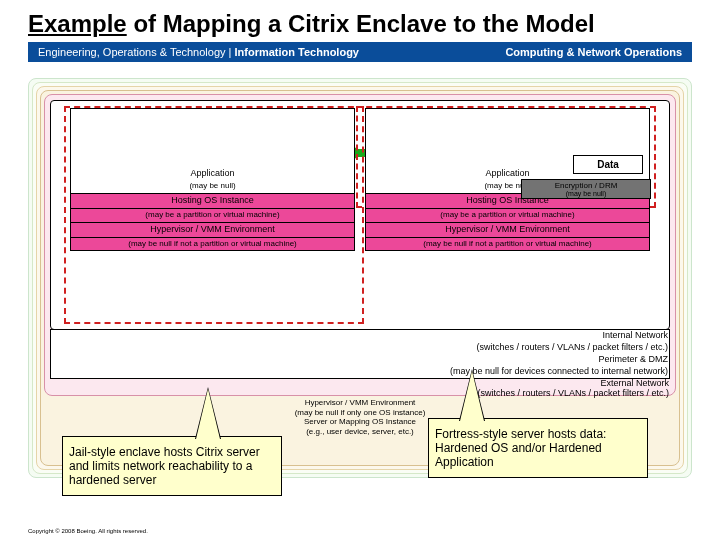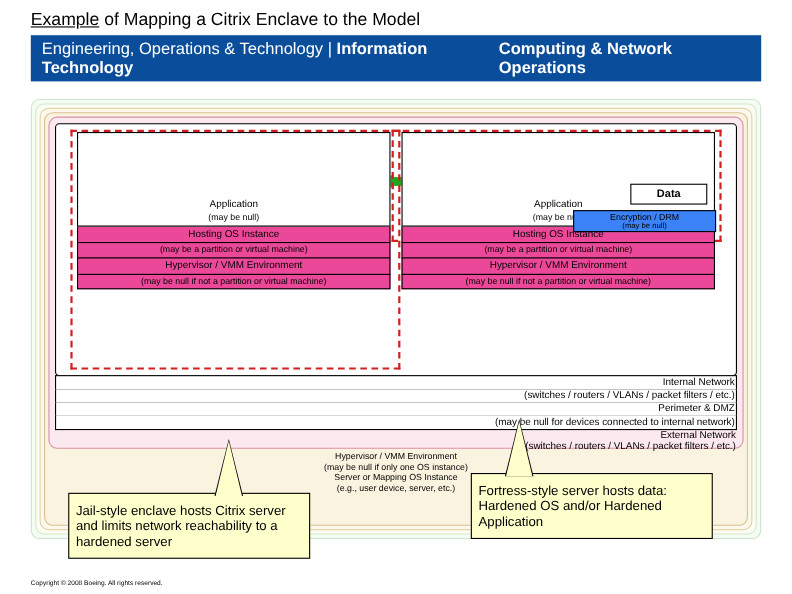--- a/index.html
+++ b/index.html
@@ -1,39 +1,39 @@
 <!DOCTYPE html>
 <html><head>
 <meta charset="utf-8">
 <style>
 *{margin:0;padding:0;box-sizing:border-box;font-family:Arial,Helvetica,sans-serif}
 body{width:720px;height:540px;background:#fff;position:relative;overflow:hidden}
-.title{font-size:16px;font-weight:normal;padding:10px 28px 4px}
+.title{font-size:24px;font-weight:bold;padding:10px 28px 4px}
 .title-underline{text-decoration:underline}
-.subheader{background:#0a4d9a;color:#fff;font-size:15px;font-weight:bold;padding:4px 10px;margin:0 28px;display:flex;justify-content:space-between}
+.subheader{background:#0a4d9a;color:#fff;font-size:11px;font-weight:bold;padding:4px 10px;margin:0 28px;display:flex;justify-content:space-between}
 .subheader .left span{font-weight:normal}
 .subheader .left b{font-weight:bold}
 .diagram{position:relative;margin:16px 28px 0;height:400px}
 .layer{position:absolute;left:0;right:0;border-radius:8px;text-align:center}
 .outer1{top:0;bottom:0;border:1px solid #cce5cc;background:#f5fcf3}
 .outer2{top:4px;bottom:4px;left:4px;right:4px;border:1px solid #d5e8c8;background:#fafdf5}
 .outer3{top:8px;bottom:8px;left:8px;right:8px;border:1px solid #e5d4a8;background:#fcf8ec}
 .outer4{top:12px;bottom:12px;left:12px;right:12px;border:1px solid #d8c090;background:#faf3e0}
 .pink{top:16px;left:16px;right:16px;bottom:82px;border:1px solid #d890a8;background:#fce8ef;border-radius:8px}
 .blackbox{position:absolute;top:22px;left:22px;right:22px;height:230px;border:1.5px solid #000;background:#fff;border-radius:4px}
 .stack{position:absolute;width:285px;text-align:center}
 .stack.left{left:42px;top:30px}
 .stack.right{right:42px;top:30px}
 .row{font-size:9px;line-height:1.1;padding:2px 4px;border:1px solid #000;background:#ec4899;margin-top:-1px}
 .row.hdr{font-weight:normal}
 .row.sub{font-size:8px}
 .row.nob{border:none;background:transparent}
 .appbox{border:1px solid #000;background:#fff;height:86px;display:flex;flex-direction:column;justify-content:flex-end;position:relative}
 .databox{position:absolute;right:6px;top:46px;width:70px;border:1.5px solid #000;background:#fff;font-size:10px;font-weight:bold;padding:3px 0;text-align:center}
-.encdrm{position:absolute;right:-2px;top:70px;width:130px;border:1px solid #000;background:#3b82f6;font-size:8px;text-align:center;padding:1px 0}
+.encdrm{position:absolute;right:-2px;top:70px;width:130px;border:1px solid #000;background:#737373;font-size:8px;text-align:center;padding:1px 0}
 .encdrm .m{font-size:7px}
 .dashed-red{border:2.5px dashed #d02020;position:absolute;pointer-events:none}
 .dashed-red.left{top:28px;left:36px;width:300px;height:218px}
 .dashed-red.right{top:28px;right:36px;width:300px;height:102px}
 .greenarrow{position:absolute;top:68px;left:320px;width:70px;height:14px}
 .greenarrow .shaft{position:absolute;top:3px;left:8px;right:8px;height:8px;background:#1aaa1a}
 .greenarrow .al,.greenarrow .ar{position:absolute;top:0;width:0;height:0;border-top:7px solid transparent;border-bottom:7px solid transparent}
 .greenarrow .al{left:0;border-right:10px solid #1aaa1a}
 .greenarrow .ar{right:0;border-left:10px solid #1aaa1a}
 .midstack{position:absolute;top:252px;left:22px;right:22px;text-align:right}

